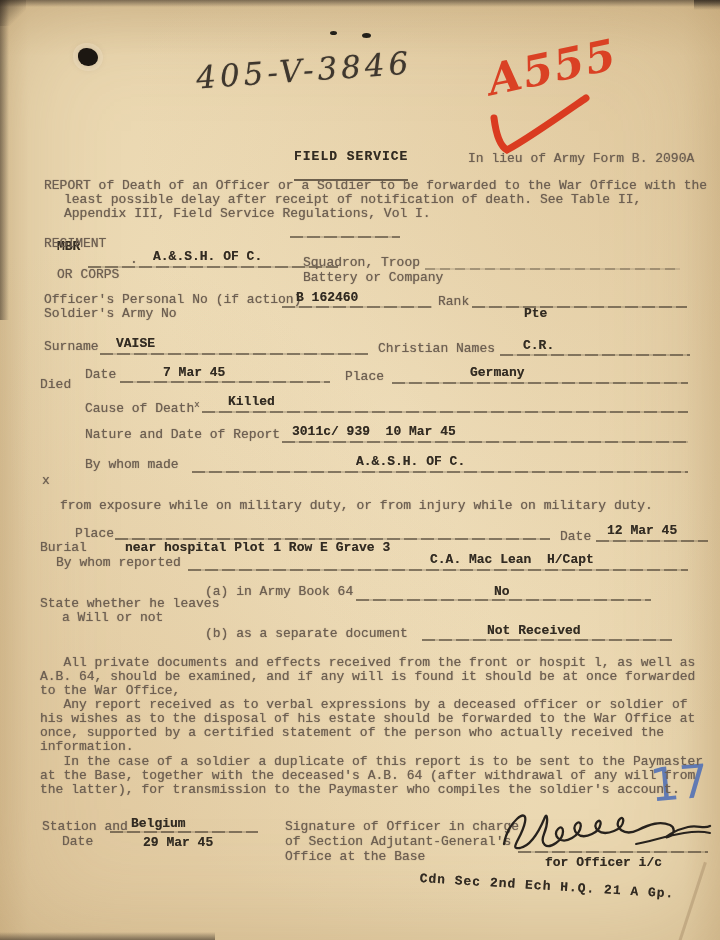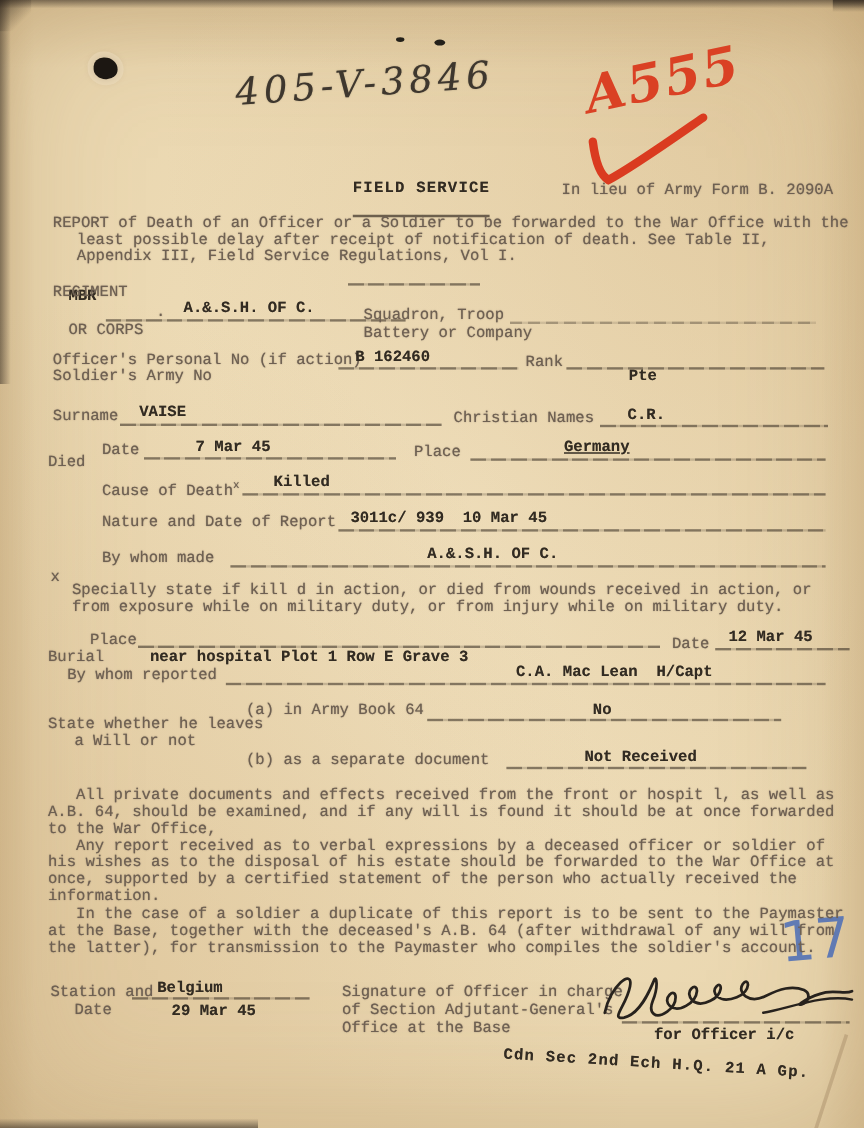--- a/index.html
+++ b/index.html
@@ -87,37 +87,36 @@
   <div class="t dark" style="left:116px;top:337px;">VAISE</div>
   <div class="rule" style="left:100px;top:353px;width:268px;"></div>
   <div class="t faded" style="left:378px;top:342px;">Christian Names</div>
   <div class="t dark" style="left:523px;top:339px;">C.R.</div>
   <div class="rule" style="left:500px;top:354px;width:190px;"></div>
 
   <div class="t faded" style="left:85px;top:368px;">Date</div>
   <div class="t dark" style="left:163px;top:366px;">7 Mar 45</div>
   <div class="rule" style="left:120px;top:381px;width:210px;"></div>
   <div class="t faded" style="left:345px;top:370px;">Place</div>
-  <div class="t dark" style="left:470px;top:366px;text-decoration:underline;">Germany</div>
+  <div class="t dark" style="left:470px;top:366px;">Germany</div>
   <div class="rule" style="left:392px;top:382px;width:296px;"></div>
   <div class="t faded" style="left:40px;top:378px;">Died</div>
   <div class="t faded" style="left:85px;top:398px;"><span>Cause of Death</span><span class="sup">x</span></div>
   <div class="t dark" style="left:228px;top:395px;">Killed</div>
   <div class="rule" style="left:202px;top:411px;width:486px;"></div>
 
   <div class="t faded" style="left:85px;top:428px;">Nature and Date of Report</div>
   <div class="t dark" style="left:292px;top:425px;">3011c/ 939  10 Mar 45</div>
   <div class="rule" style="left:282px;top:441px;width:406px;"></div>
 
   <div class="t faded" style="left:85px;top:458px;">By whom made</div>
   <div class="t dark" style="left:356px;top:455px;">A.&amp;.S.H. OF C.</div>
   <div class="rule" style="left:192px;top:471px;width:496px;"></div>
 
   <div class="t faded" style="left:42px;top:474px;">x</div>
-  <div class="t faded" style="left:60px;top:485px;">Specially state if kill d in action, or died from wounds received in action, or</div>
   <div class="t faded" style="left:60px;top:499px;">from exposure while on military duty, or from injury while on military duty.</div>
 
   <div class="t faded" style="left:75px;top:527px;">Place</div>
   <div class="t faded" style="left:560px;top:530px;">Date</div>
   <div class="t dark" style="left:607px;top:524px;">12 Mar 45</div>
   <div class="rule" style="left:115px;top:538px;width:435px;"></div>
   <div class="rule" style="left:596px;top:540px;width:112px;"></div>
   <div class="t faded" style="left:40px;top:541px;">Burial</div>
   <div class="t dark" style="left:125px;top:541px;">near hospital Plot 1 Row E Grave 3</div>
   <div class="t faded" style="left:56px;top:556px;">By whom reported</div>

